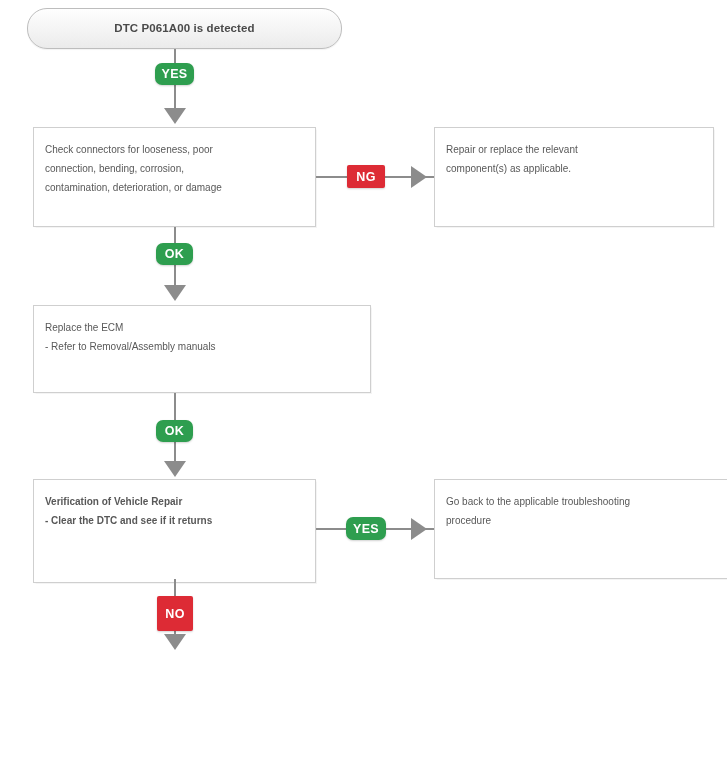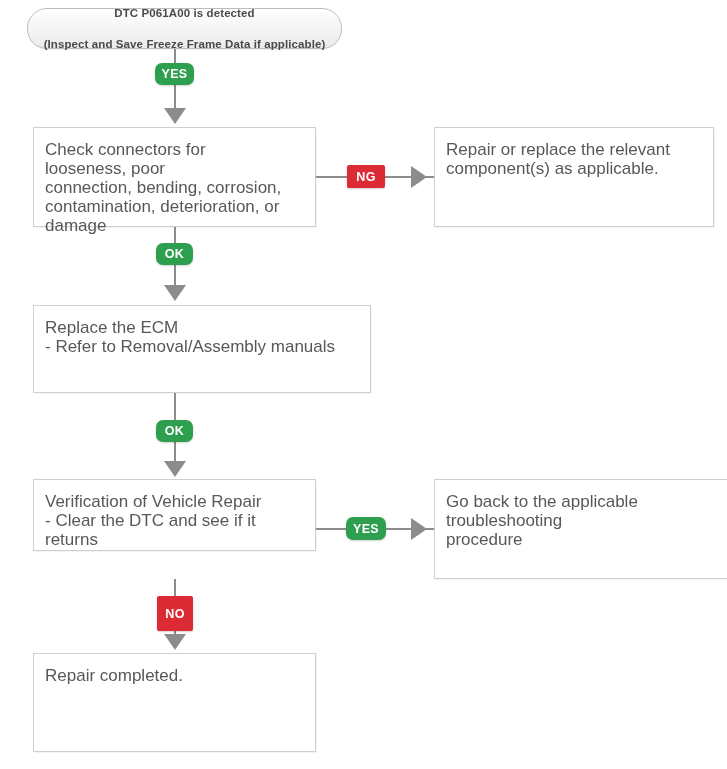--- a/index.html
+++ b/index.html
@@ -44,21 +44,21 @@
     gap: 16px;
   }
 
   
   .proc-box {
     position: absolute;
     box-sizing: border-box;
     border: 1px solid #cfcfcf;
     background: #ffffff;
     color: #585858;
-    font-size: 17px;
+    font-size: 10px;
     line-height: 19px;
     padding: 12px 25px 0 11px;
     white-space: pre-line;
     box-shadow: 0.5px 0.5px 1px rgba(0,0,0,0.045);
   }
 
   
   .vline {
     position: absolute;
     width: 2px;
@@ -103,21 +103,20 @@
   .badge-green { background: #2e9e4f; border-radius: 7px; }
   .badge-red   { background: #dd2b35; }
 </style>
 </head>
 <body>
 
 <div id="canvas">
 
   <div class="start-box" style="left:27px; top:8px; width:315px; height:41px;">
     <div>DTC P061A00 is detected</div>
-    <div>(Inspect and Save Freeze Frame Data if applicable)</div>
   </div>
 
   <div class="vline" style="left:174px; top:49px; height:63px;"></div>
   <div class="badge badge-green" style="left:155px; top:63px; width:39px; height:22px;">YES</div>
   <div class="arrow-down" style="left:164px; top:108px;"></div>
 
   <div class="proc-box" style="left:33px; top:127px; width:283px; height:100px;">Check connectors for looseness, poor
 connection, bending, corrosion,
 contamination, deterioration, or damage</div>
 
@@ -132,29 +131,28 @@
   <div class="badge badge-green" style="left:156px; top:243px; width:37px; height:22px;">OK</div>
   <div class="arrow-down" style="left:164px; top:285px;"></div>
 
   <div class="proc-box" style="left:33px; top:305px; width:338px; height:88px;">Replace the ECM
 - Refer to Removal/Assembly manuals</div>
 
   <div class="vline" style="left:174px; top:393px; height:72px;"></div>
   <div class="badge badge-green" style="left:156px; top:420px; width:37px; height:22px;">OK</div>
   <div class="arrow-down" style="left:164px; top:461px;"></div>
 
-  <div class="proc-box" style="left:33px; top:479px; width:283px; height:72px;">Verification of Vehicle Repair
+  <div class="proc-box" style="left:33px; top:479px; width:283px; height:104px;font-weight:bold;">Verification of Vehicle Repair
 - Clear the DTC and see if it returns</div>
 
   <div class="hline" style="left:316px; top:528px; width:118px;"></div>
   <div class="badge badge-green" style="left:346px; top:517px; width:40px; height:23px;">YES</div>
   <div class="arrow-right" style="left:411px; top:518px;"></div>
 
   <div class="proc-box" style="left:434px; top:479px; width:316px; height:100px;">Go back to the applicable troubleshooting
 procedure</div>
 
   <div class="vline" style="left:174px; top:579px; height:58px;"></div>
   <div class="badge badge-red" style="left:157px; top:596px; width:36px; height:35px;">NO</div>
   <div class="arrow-down" style="left:164px; top:634px;"></div>
 
-  <div class="proc-box" style="left:33px; top:653px; width:283px; height:99px;">Repair completed.</div>
 
 </div>
 
 </body></html>

